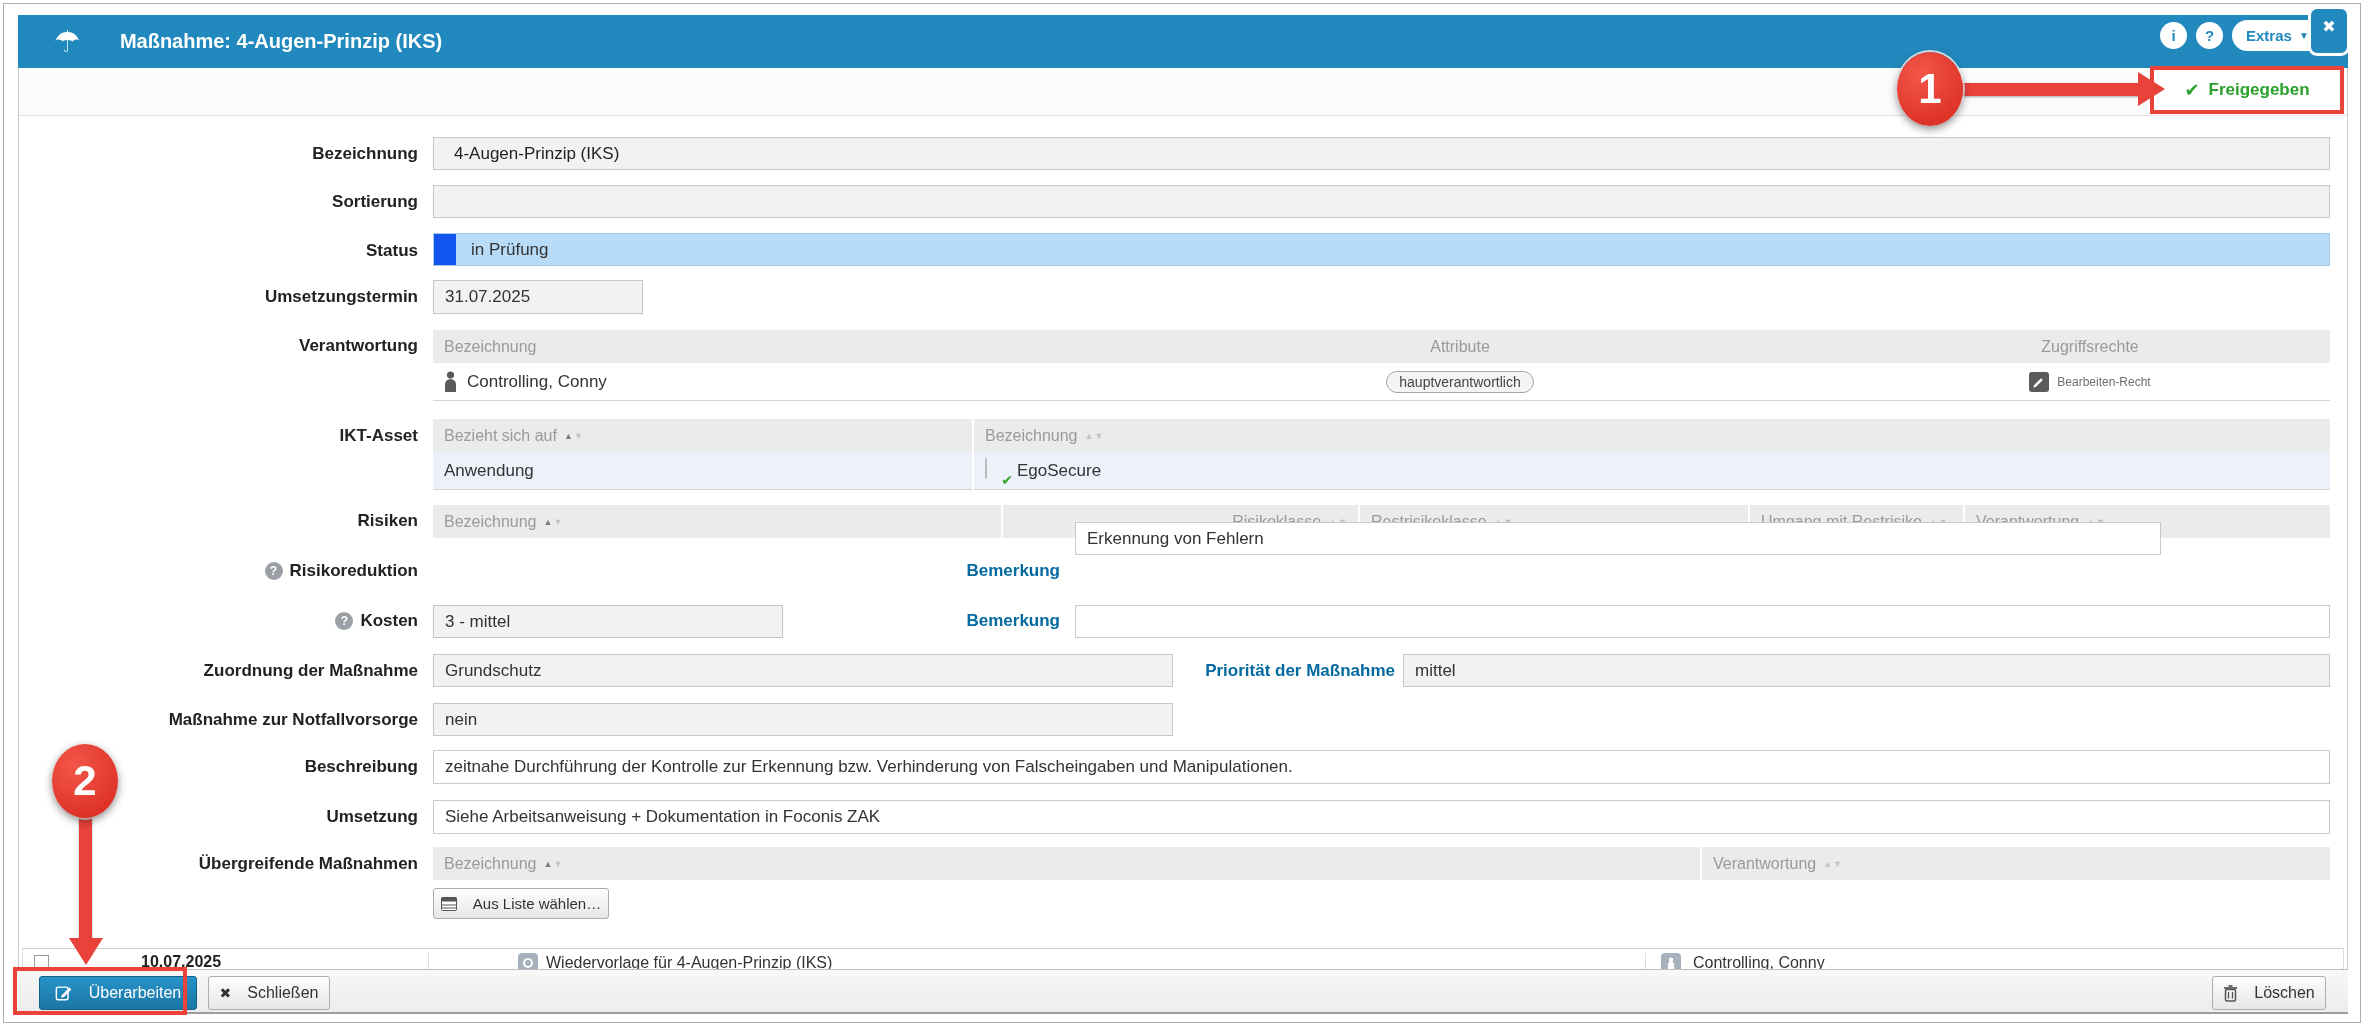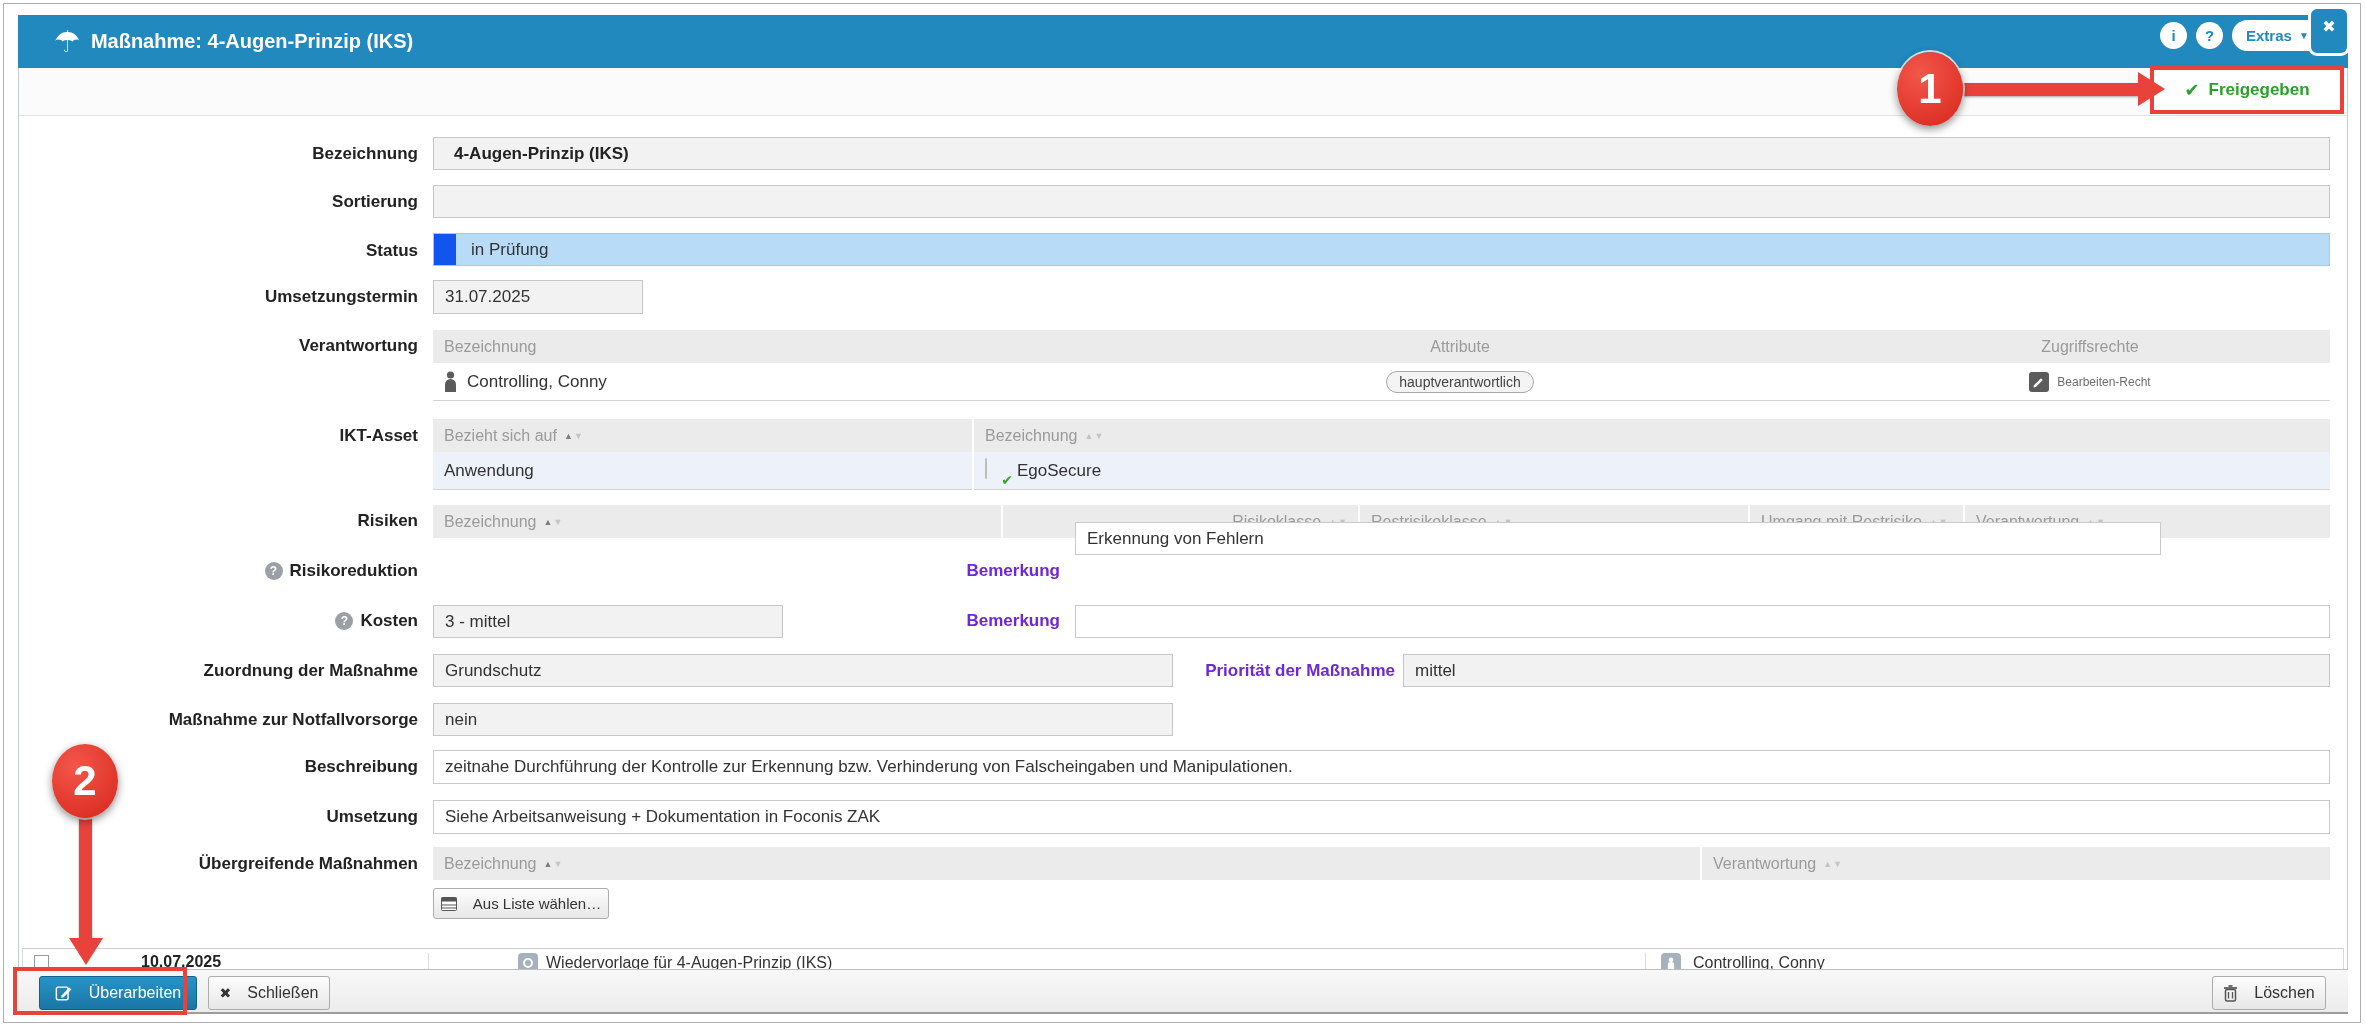--- a/index.html
+++ b/index.html
@@ -7,21 +7,21 @@
   .screen { position: relative; width: 2365px; height: 1027px; background: #fff; overflow: hidden; }
   .outer-frame { position: absolute; left: 3px; top: 3px; width: 2358px; height: 1020px;
                  border: 1px solid #aeaeae; pointer-events: none; }
   .dialog-frame { position: absolute; left: 18px; top: 15px; width: 2330px; height: 999px;
                   border: 1px solid #c7ccd1; pointer-events: none; }
 
   
   .titlebar { position: absolute; left: 18px; top: 15px; width: 2330px; height: 53px;
               background: #2189bd; display: flex; align-items: center; }
   .umbrella { color: #fff; font-size: 30px; margin-left: 36px; line-height: 1; }
-  .title { color: #fff; font-size: 20px; font-weight: bold; margin-left: 10px; }
+  .title { color: #fff; font-size: 20px; font-weight: bold; margin-left: 39px; }
   .circle-btn { position: absolute; top: 22px; width: 27px; height: 27px; border-radius: 50%;
                 background: #fff; color: #2189bd; font-weight: bold; font-size: 15px;
                 display: flex; align-items: center; justify-content: center; cursor: pointer; }
   .extras-btn { position: absolute; left: 2232px; top: 20px; height: 31px; padding: 0 14px;
                 border-radius: 16px; background: #fff; color: #2189bd; font-weight: bold; font-size: 15px;
                 display: flex; align-items: center; gap: 7px; cursor: pointer; }
   .extras-btn .dd { font-size: 10px; }
   .close-tab { position: absolute; left: 2308px; top: 6px; width: 42px; height: 50px;
                background: #2189bd; border: 3px solid #fff; border-radius: 9px; z-index: 3;
                color: #fff; font-size: 16px; font-weight: bold;
@@ -35,41 +35,41 @@
                   justify-content: center; gap: 9px; z-index: 6; }
   .released-check { color: #2ba02b; font-size: 18px; }
   .released-text { color: #2ba02b; font-size: 17px; font-weight: bold; }
 
   
   .label { position: absolute; left: 18px; width: 400px; display: flex; justify-content: flex-end;
            align-items: center; gap: 7px; font-weight: bold; font-size: 17px; color: #222; }
   .field { position: absolute; background: #f2f2f2; border: 1px solid #c6c6c6; font-size: 17px;
            color: #333; display: flex; align-items: center; padding: 0 11px; }
   .field.white { background: #fff; border-color: #c9c9c9; }
-  .field.bold { font-weight: bold; color: #222; padding-left: 20px; }
+  .field.bold { font-weight: normal; color: #222; padding-left: 20px; }
   .statusbar-field { position: absolute; background: #b8dcf8; border: 1px solid #a4c8e6;
                      display: flex; align-items: center; font-size: 17px; color: #333; }
   .status-square { width: 22px; height: 100%; background: #1155ee; flex: 0 0 auto; }
   .statusbar-field .txt { margin-left: 15px; }
 
   .hcell { position: absolute; height: 33px; background: #ebebeb; color: #9a9a9a; font-size: 16px;
            display: flex; align-items: center; padding: 0 11px; }
   .sort { display: inline-flex; flex-direction: row; margin-left: 7px; font-size: 9px; letter-spacing: 0; }
   .sort .a { color: #7d7d7d; margin-right: 1px; }
   .sort .d { color: #c4c4c4; }
   .sort.idle .a { color: #c4c4c4; }
 
   .trow { position: absolute; background: #fff; border-bottom: 1px solid #d4d4d4;
           display: flex; align-items: center; font-size: 17px; color: #333; }
   .trow.blue { background: #edf1fa; }
   .pill { border: 1px solid #a8a8a8; background: #f4f4f4; border-radius: 11px; padding: 2px 12px;
           font-size: 14px; color: #444; }
   .centercell { position: absolute; display: flex; align-items: center; justify-content: center; gap: 8px; }
   .right-label { position: absolute; display: flex; justify-content: flex-end; align-items: center;
-                 font-weight: bold; font-size: 17px; color: #6d28d9; }
+                 font-weight: bold; font-size: 17px; color: #0369a1; }
 
   .qicon { width: 18px; height: 18px; border-radius: 50%; background: #9aa0a6; color: #fff;
            font-size: 12px; font-weight: bold; display: inline-flex; align-items: center;
            justify-content: center; flex: 0 0 auto; }
 
   .btn { display: flex; align-items: center; justify-content: center; gap: 16px; font-size: 16px;
          border: 1px solid #adadad; border-radius: 3px; background: linear-gradient(#fdfdfd, #e7e7e7);
          color: #333; cursor: pointer; }
   .select-btn { position: absolute; left: 433px; top: 888px; width: 176px; height: 31px; font-size: 15px; }
 

